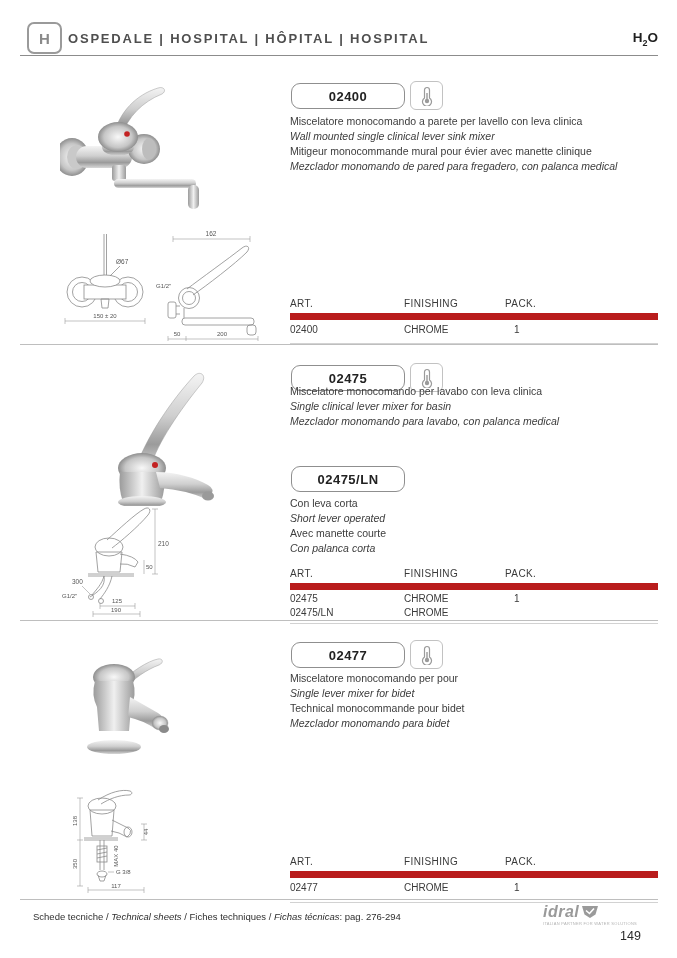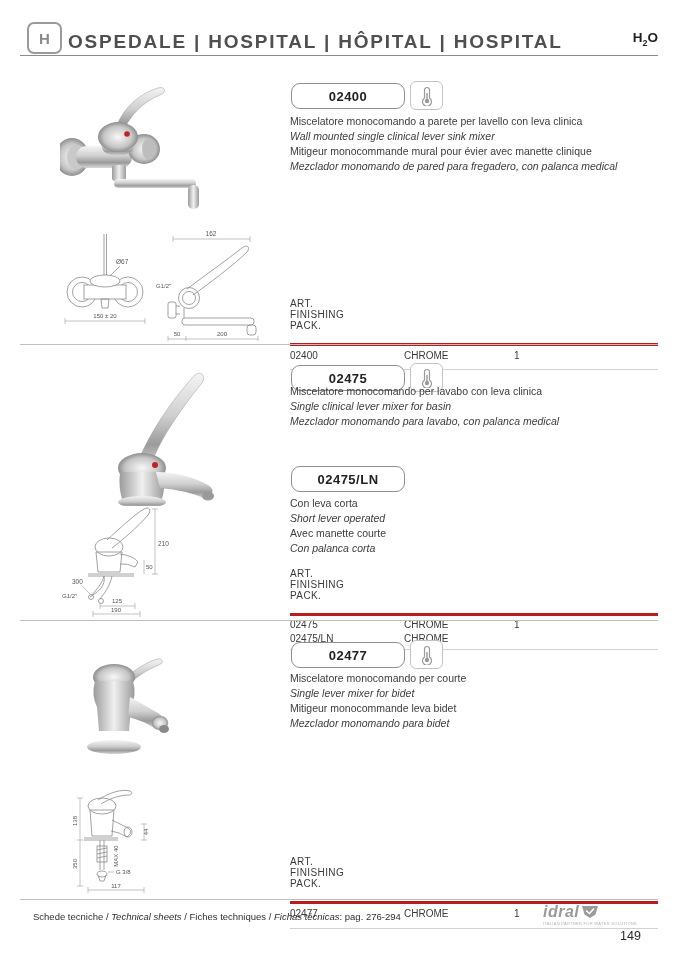--- a/index.html
+++ b/index.html
@@ -3,41 +3,41 @@
 <meta charset="utf-8">
 <style>
   html,body{margin:0;padding:0;background:#ffffff;}
   .page{position:relative;width:677px;height:958px;background:#fff;overflow:hidden;
         font-family:"Liberation Sans",sans-serif;color:#3c3c3c;}
   .abs{position:absolute;}
 
   
   .h-icon{left:27px;top:22px;width:31px;height:28px;border:2px solid #9a9a9a;border-radius:7px;
           display:flex;align-items:center;justify-content:center;font-weight:bold;font-size:15px;color:#8a8a8a;}
-  .h-title{left:68px;top:31px;font-size:19px;font-weight:600;letter-spacing:1.8px;color:#4f4f4f;white-space:nowrap;}
+  .h-title{left:68px;top:31px;font-size:13px;font-weight:600;letter-spacing:1.8px;color:#4f4f4f;white-space:nowrap;}
   .h2o{right:19px;top:30px;font-size:13.5px;font-weight:bold;color:#1f1f1f;}
   .h2o sub{font-size:9px;}
   .h-line{left:20px;top:55px;width:638px;height:1px;background:#8c8c8c;}
 
   
   .divider{left:20px;width:638px;height:1px;background:#bebebe;}
 
   
   .codebox{width:112px;height:24px;border:1.5px solid #8f8f8f;border-radius:9px;background:#fff;
            display:flex;align-items:center;justify-content:center;font-size:13px;font-weight:bold;color:#222;letter-spacing:0.5px;}
   .thermo{width:31px;height:27px;border:1px solid #c2c2c2;border-radius:6px;background:#fff;
           display:flex;align-items:center;justify-content:center;}
 
   
   .desc{font-size:10.5px;line-height:15px;color:#3c3c3c;white-space:nowrap;}
   .desc .it{font-style:italic;}
 
   
   .tbl{width:368px;font-size:10px;color:#3a3a3a;}
-  .tbl-hdr{display:flex;padding-bottom:12px;border-bottom:3px solid #b91c1c;letter-spacing:0.4px;color:#3a3a3a;flex-direction:column;}
+  .tbl-hdr{display:flex;padding-bottom:4px;border-bottom:7px solid #b91c1c;letter-spacing:0.4px;color:#3a3a3a;}
   .tbl-row{display:flex;padding-top:4px;line-height:12px;}
   .tight .tbl-row{padding-top:3px;line-height:11px;}
   .c1{width:114px;}
   .c2{width:101px;}
   .c3{flex:1;padding-left:9px;}
   .bline{height:1px;background:#d2d2d2;}
 
   
   .f-text{left:33px;top:911px;font-size:9.5px;color:#2f2f2f;white-space:nowrap;}
   .f-text .it{font-style:italic;}
@@ -358,23 +358,23 @@
     <span>02477</span>
   </div>
   <div class="abs thermo" style="left:410px;top:640px">
     <svg width="14" height="20" viewBox="0 0 14 20">
       <path d="M7,1.5 a2.5,2.5 0 0 1 2.5,2.5 v8 a4.5,4.5 0 1 1 -5,0 v-8 A2.5,2.5 0 0 1 7,1.5 z" fill="none" stroke="#9a9a9a" stroke-width="1.2"></path>
       <circle cx="7" cy="15" r="2.2" fill="#9a9a9a"></circle>
       <line x1="7" y1="7" x2="7" y2="14" stroke="#9a9a9a" stroke-width="1.4"></line>
     </svg>
   </div>
   <div class="abs desc" style="left:290px;top:671px">
-    <div>Miscelatore monocomando per courte</div>
+    <div>Miscelatore monocomando per pour</div>
     <div class="it">Single lever mixer for bidet</div>
-    <div>Mitigeur monocommande leva bidet</div>
+    <div>Technical monocommande pour bidet</div>
     <div class="it">Mezclador monomando para bidet</div>
   </div>
 
   <div class="abs tbl" style="left:290px;top:856px">
     <div class="tbl-hdr">
       <div class="c1">ART.</div>
       <div class="c2">FINISHING</div>
       <div class="c3" style="padding-left:0">PACK.</div>
     </div>
     <div class="tbl-row">

